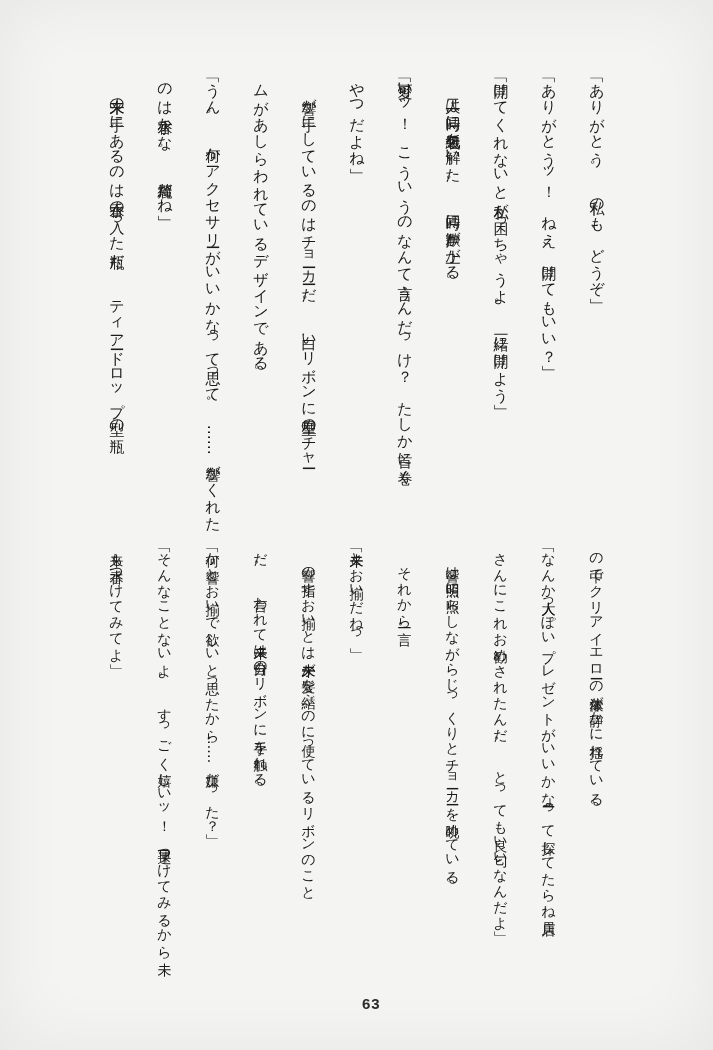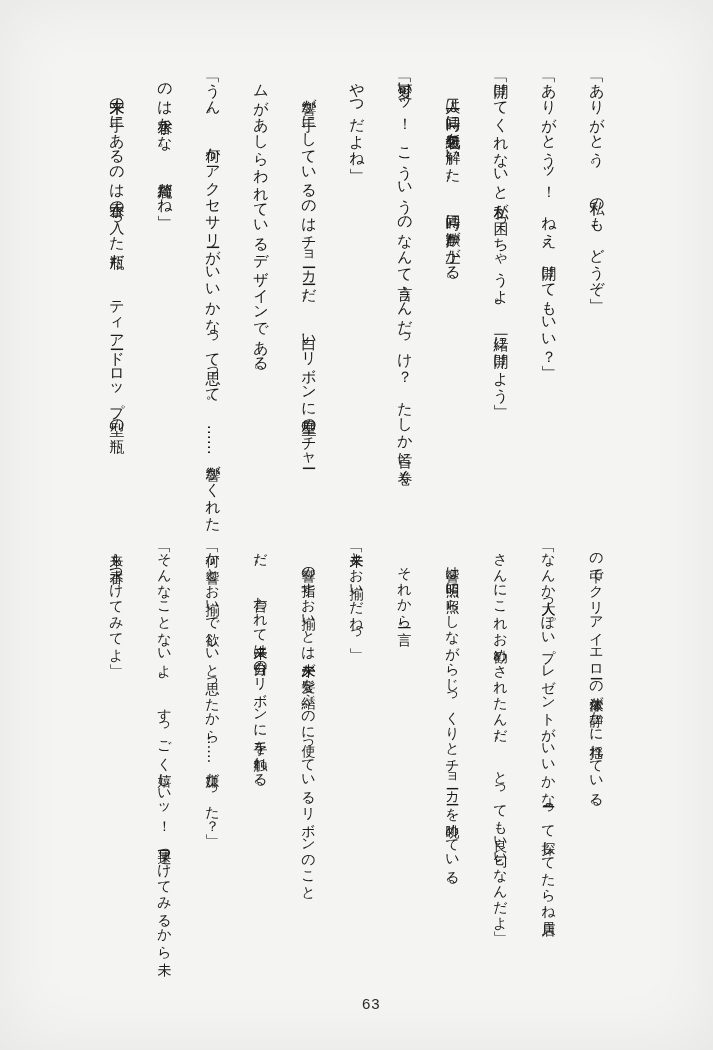--- a/index.html
+++ b/index.html
@@ -50,20 +50,21 @@
     letter-spacing: 0;
   }
   .page-number {
     position: absolute;
     top: 995px;
     left: 362px;
     font-size: 15px;
     color: #2a2a2a;
     letter-spacing: 1px;
     font-family: "Liberation Sans", sans-serif;
+    font-weight: bold;
   }
 </style>
 </head>
 <body>
 
 <div class="page">
 
   <div class="vblock" id="top-block">
     <p>「ありがとう。　私のも、どうぞ」</p>
     <p>「ありがとうッ！　ねえ、開けてもいい？」</p>

